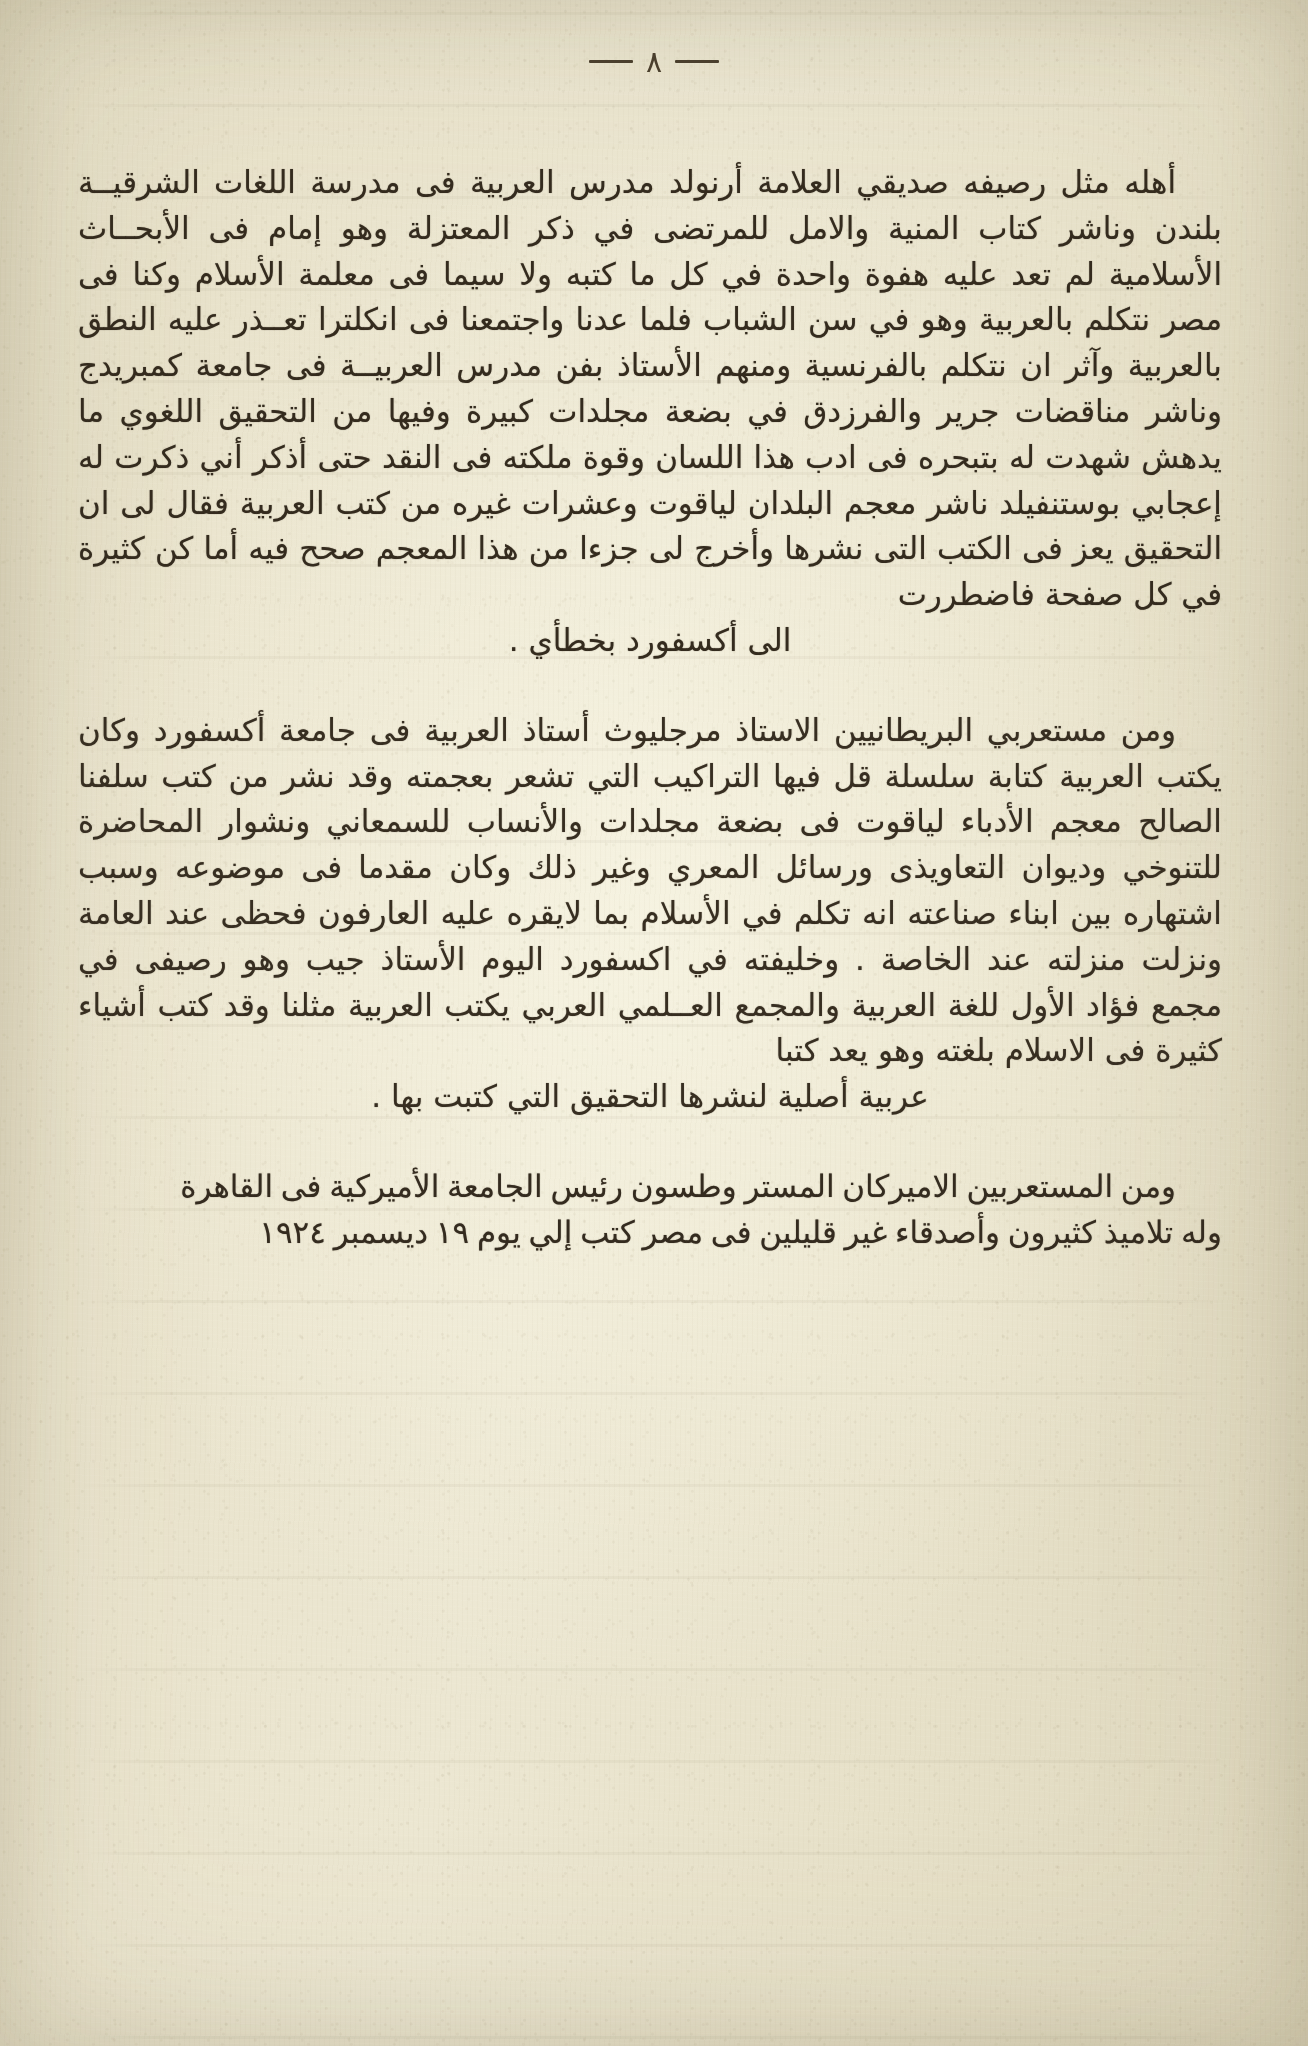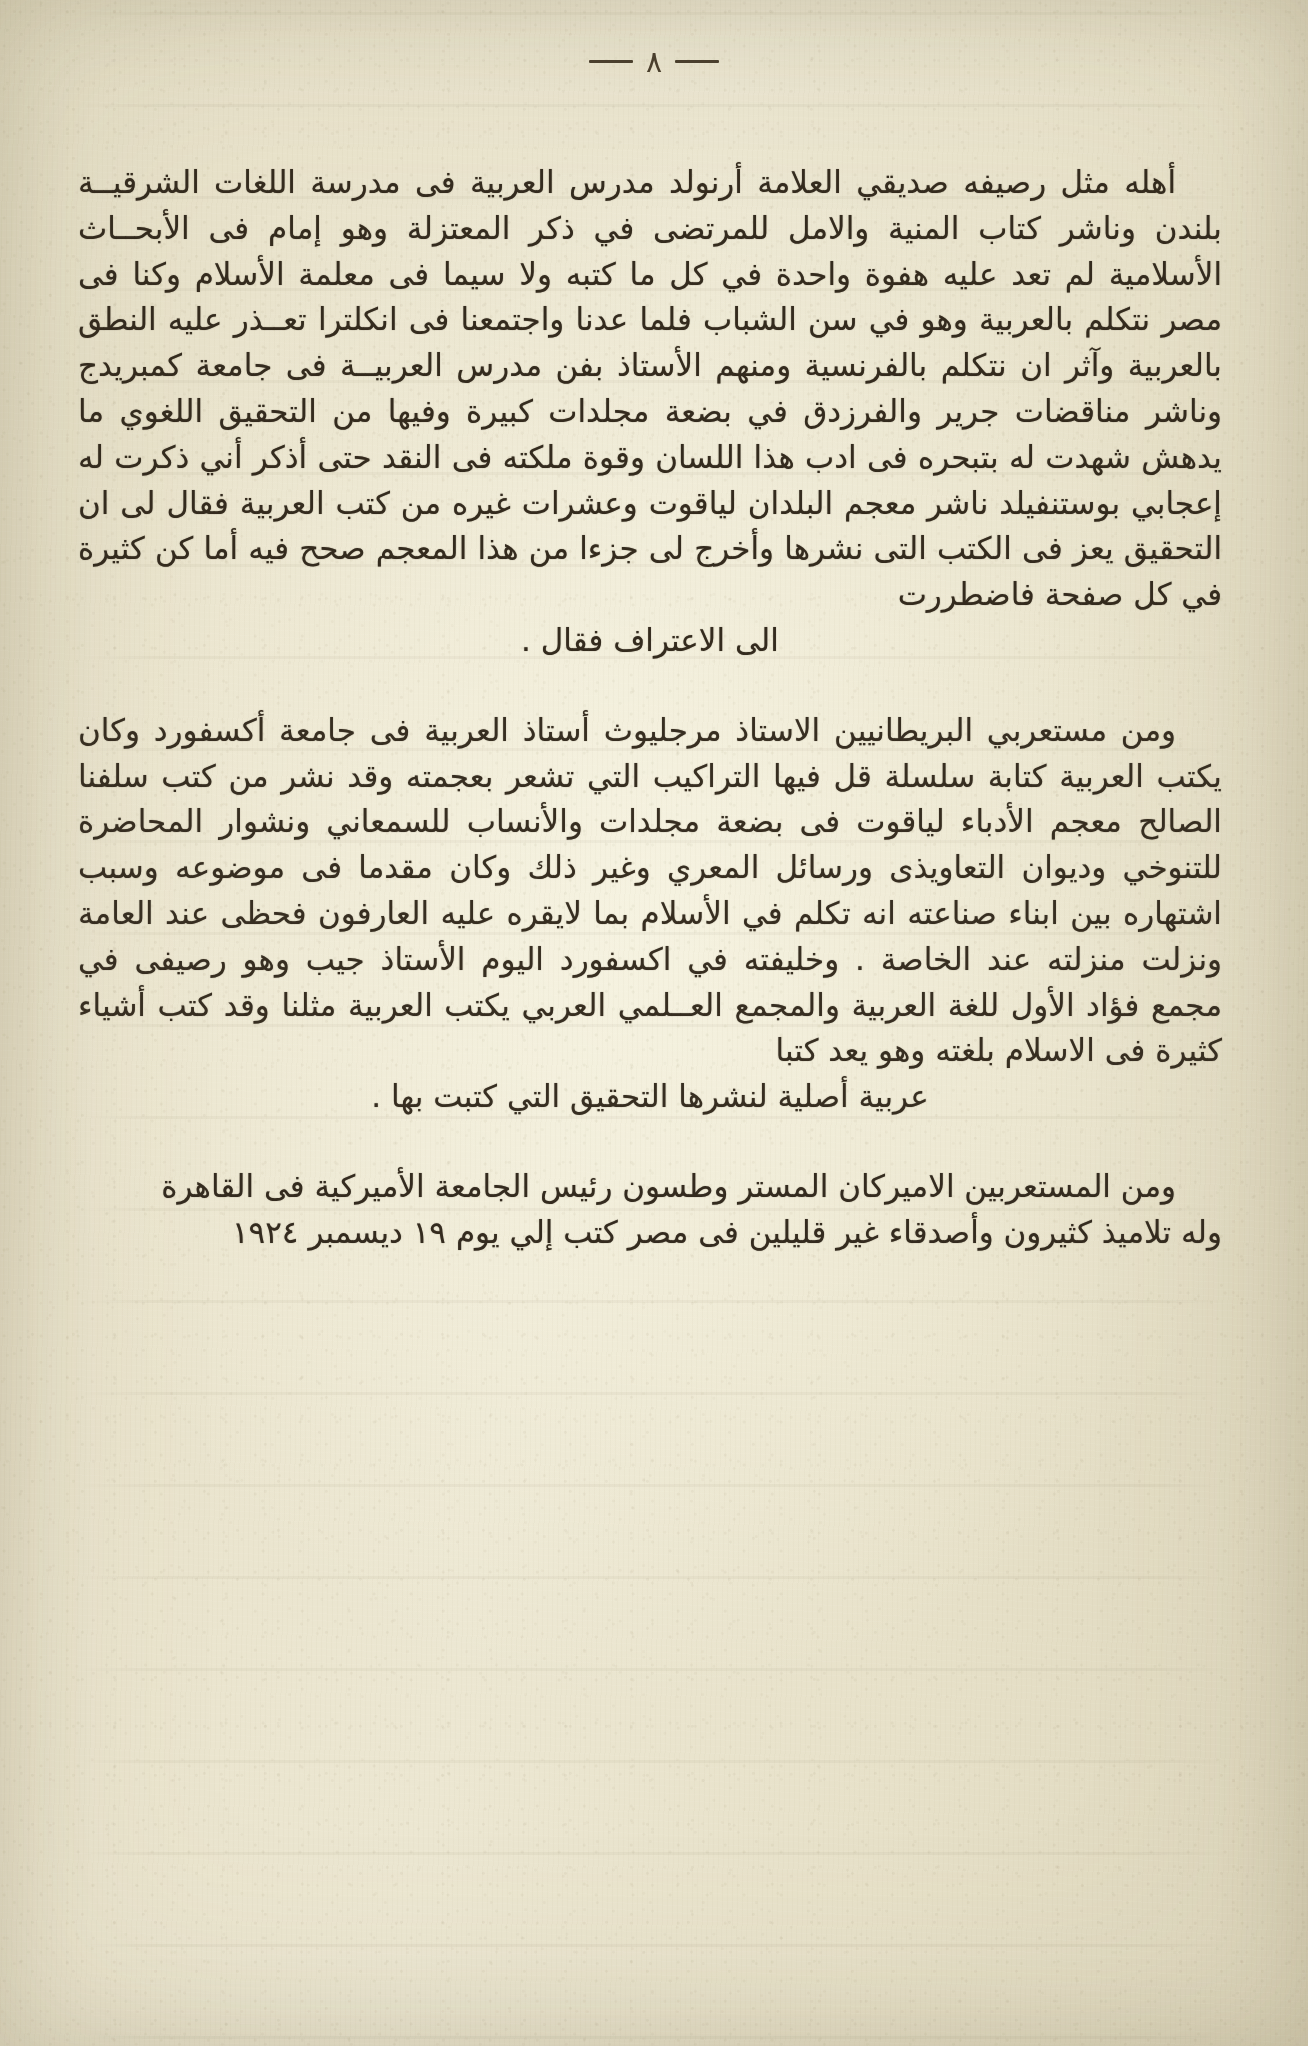--- a/index.html
+++ b/index.html
@@ -135,42 +135,42 @@
   .para .tail {
     display: block;
     text-indent: 0;
   }
   .tail.center { text-align: center; text-align-last: center; }
   .tail.right  {  text-align-last: right; }
 
   
   .para:nth-of-type(1) { color: #342b1e; }
   .para:nth-of-type(2) { color: #372e21; margin-top: 32px; }
-  .para:nth-of-type(3) { color: #342b1f; }
+  .para:nth-of-type(3) { color: #342b1f; font-family: Liberation Serif, serif; }
 </style>
 </head>
 <body>
 
 <div class="page">
 
   <div class="grain"></div>
   <div class="grain2"></div>
   <div class="bleed"></div>
 
   <div class="content">
 
     <div class="folio">
       <span class="rule"></span><span class="num">٨</span><span class="rule"></span>
     </div>
 
     <div class="body">
 
       <p class="para">
         <span>أهله مثل رصيفه صديقي العلامة أرنولد مدرس العربية فى مدرسة اللغات الشرقيــة بلندن وناشر كتاب المنية والامل للمرتضى في ذكر المعتزلة وهو إمام فى الأبحــاث الأسلامية لم تعد عليه هفوة واحدة في كل ما كتبه ولا سيما فى معلمة الأسلام وكنا فى مصر نتكلم بالعربية وهو في سن الشباب فلما عدنا واجتمعنا فى انكلترا تعــذر عليه النطق بالعربية وآثر ان نتكلم بالفرنسية ومنهم الأستاذ بفن مدرس العربيــة فى جامعة كمبريدج وناشر مناقضات جرير والفرزدق في بضعة مجلدات كبيرة وفيها من التحقيق اللغوي ما يدهش شهدت له بتبحره فى ادب هذا اللسان وقوة ملكته فى النقد حتى أذكر أني ذكرت له إعجابي بوستنفيلد ناشر معجم البلدان لياقوت وعشرات غيره من كتب العربية فقال لى ان التحقيق يعز فى الكتب التى نشرها وأخرج لى جزءا من هذا المعجم صحح فيه أما كن كثيرة في كل صفحة فاضطررت</span>
-        <span class="tail center">الى الاعتراف فقال .</span>
+        <span class="tail center">الى أكسفورد بخطأي .</span>
       </p>
 
       <p class="para">
         <span>ومن مستعربي البريطانيين الاستاذ مرجليوث أستاذ العربية فى جامعة أكسفورد وكان يكتب العربية كتابة سلسلة قل فيها التراكيب التي تشعر بعجمته وقد نشر من كتب سلفنا الصالح معجم الأدباء لياقوت فى بضعة مجلدات والأنساب للسمعاني ونشوار المحاضرة للتنوخي وديوان التعاويذى ورسائل المعري وغير ذلك وكان مقدما فى موضوعه وسبب اشتهاره بين ابناء صناعته انه تكلم في الأسلام بما لايقره عليه العارفون فحظى عند العامة ونزلت منزلته عند الخاصة . وخليفته في اكسفورد اليوم الأستاذ جيب وهو رصيفى في مجمع فؤاد الأول للغة العربية والمجمع العــلمي العربي يكتب العربية مثلنا وقد كتب أشياء كثيرة فى الاسلام بلغته وهو يعد كتبا</span>
         <span class="tail center">عربية أصلية لنشرها التحقيق التي كتبت بها .</span>
       </p>
 
       <p class="para">
         <span>ومن المستعربين الاميركان المستر وطسون رئيس الجامعة الأميركية فى القاهرة</span>
         <span class="tail right">وله تلاميذ كثيرون وأصدقاء غير قليلين فى مصر كتب إلي يوم ١٩ ديسمبر ١٩٢٤</span>

